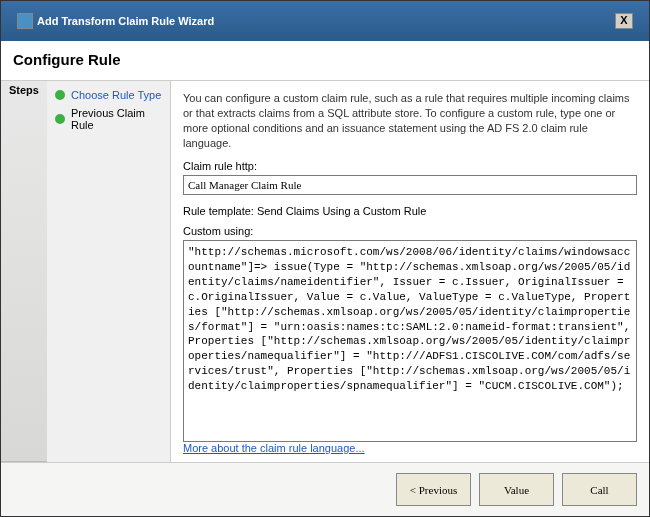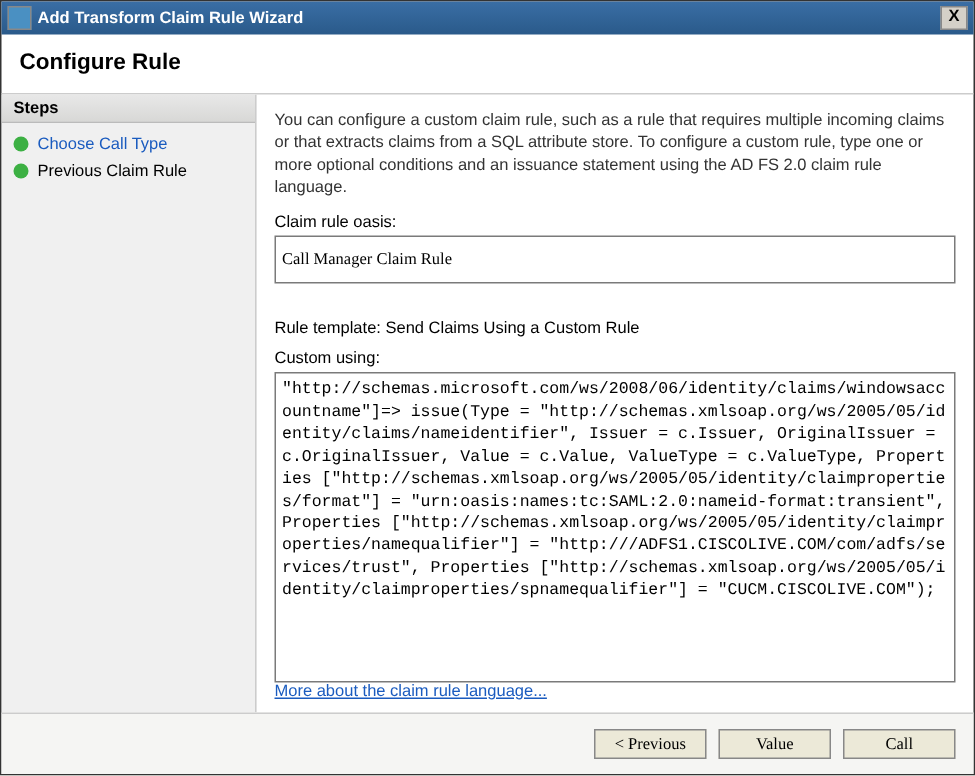--- a/index.html
+++ b/index.html
@@ -1,40 +1,40 @@
 <!DOCTYPE html>
 <html><head>
 <meta charset="utf-8">
 <style>
 * { box-sizing: border-box; margin: 0; padding: 0; }
 body { font-family: Tahoma, Arial, sans-serif; font-size: 11px; background: #ece9d8; width: 650px; height: 517px; overflow: hidden; }
 .window { width: 650px; height: 517px; border: 1px solid #333; display: flex; flex-direction: column; background: #fff; }
-.titlebar { background: linear-gradient(to bottom, #3a6ea5, #2a5a8a); color: #fff; height: 22px; display: flex; align-items: center; padding: 0 4px; font-weight: bold; font-size: 11px; justify-content: flex-end; }
+.titlebar { background: linear-gradient(to bottom, #3a6ea5, #2a5a8a); color: #fff; height: 40px; display: flex; align-items: center; padding: 0 16px; font-weight: bold; font-size: 11px; justify-content: flex-end; }
 .titlebar .ticon { width: 16px; height: 16px; background: #4a90c2; margin-right: 4px; border: 1px solid #888; display: inline-block; }
 .titlebar .spacer { flex: 1; }
 .closebtn { width: 18px; height: 16px; background: #d4d0c8; border: 1px solid #888; color: #000; font-family: Arial; font-size: 11px; font-weight: bold; text-align: center; line-height: 12px; cursor: pointer; }
 .header { padding: 10px 12px 12px 12px; border-bottom: 1px solid #ccc; }
 .header h1 { font-size: 15px; font-weight: bold; color: #000; }
 .body { flex: 1; display: flex; overflow: hidden; }
-.sidebar { width: 170px; background: #f0f0f0; border-right: 1px solid #ccc; display: flex; flex-direction: column; }
+.sidebar { width: 170px; background: #f0f0f0; border-right: 1px solid #ccc; display: flex; flex-direction: row; }
 .sidebar-title { background: linear-gradient(to bottom, #e8e8e8, #d8d8d6); border-bottom: 1px solid #bbb; padding: 3px 8px; font-weight: bold; font-size: 11px; }
 .sidebar-items { padding: 6px 6px; }
 .step { display: flex; align-items: center; padding: 2px 2px; margin-bottom: 2px; cursor: pointer; }
 .step .dot { width: 10px; height: 10px; border-radius: 50%; background: #3cb043; margin-right: 6px; flex-shrink: 0; }
 .step.completed span.lbl { color: #1a5bbf; }
 .step.current span.lbl { color: #000; }
 .content { flex: 1; padding: 10px 12px 8px 12px; display: flex; flex-direction: column; overflow: hidden; }
 .desc { color: #333; line-height: 1.35; margin-bottom: 10px; }
 .fieldlabel { color: #000; margin-bottom: 3px; }
-.textinput { width: 100%; border: 1px solid #7a7a7a; padding: 2px 4px; font-family: Tahoma; font-size: 11px; height: 32px; background: #fff; }
-.tmplrow { margin: 24px 0 8px 0; color: #000; }
+.textinput { width: 100%; border: 1px solid #7a7a7a; padding: 2px 4px; font-family: Tahoma; font-size: 11px; height: 20px; background: #fff; }
+.tmplrow { margin: 10px 0 8px 0; color: #000; }
 .customrule-area { width: 100%; flex: 1; border: 1px solid #7a7a7a; background: #fff; font-family: "Courier New", monospace; font-size: 11px; padding: 4px 4px; line-height: 1.35; overflow-y: scroll; white-space: pre-wrap; word-break: break-all; resize: none; }
 .link { color: #1a5bbf; text-decoration: underline; margin-top: 0; cursor: pointer; display: inline-block; }
 .footer { border-top: 1px solid #ccc; padding: 10px 12px; display: flex; justify-content: flex-end; gap: 8px; background: #f5f5f3; }
-.btn { min-width: 75px; height: 20px; background: #ece9d8; border: 1px solid #888; font-family: Tahoma; font-size: 11px; cursor: pointer; padding: 0 6px; }
+.btn { min-width: 75px; height: 33px; background: #ece9d8; border: 1px solid #888; font-family: Tahoma; font-size: 11px; cursor: pointer; padding: 0 6px; }
 .btn.default { border: 2px solid #3a6ea5; }
 </style>
 </head>
 <body>
 
 <div class="window">
   <div class="titlebar">
     <span class="ticon"></span>
     <span>Add Transform Claim Rule Wizard</span>
     <span class="spacer"></span>
@@ -44,33 +44,33 @@
   <div class="header">
     <h1>Configure Rule</h1>
   </div>
 
   <div class="body">
     <div class="sidebar">
       <div class="sidebar-title">Steps</div>
       <div class="sidebar-items">
         <div class="step completed">
           <span class="dot"></span>
-          <span class="lbl">Choose Call Type</span>
+          <span class="lbl">Choose Rule Type</span>
         </div>
         <div class="step current">
           <span class="dot"></span>
           <span class="lbl">Previous Claim Rule</span>
         </div>
       </div>
     </div>
 
     <div class="content">
       <div class="desc">You can configure a custom claim rule, such as a rule that requires multiple incoming claims or that extracts claims from a SQL attribute store. To configure a custom rule, type one or more optional conditions and an issuance statement using the AD FS 2.0 claim rule language.</div>
 
-      <div class="fieldlabel">Claim rule oasis:</div>
+      <div class="fieldlabel">Claim rule http:</div>
       <input type="text" class="textinput" value="Call Manager Claim Rule" style="">
 
       <div class="tmplrow">Rule template: Send Claims Using a Custom Rule</div>
 
       <div class="fieldlabel">Custom using:</div>
       <textarea class="customrule-area" style="">"http://schemas.microsoft.com/ws/2008/06/identity/claims/windowsaccountname"]=&gt; issue(Type = "http://schemas.xmlsoap.org/ws/2005/05/identity/claims/nameidentifier", Issuer = c.Issuer, OriginalIssuer = c.OriginalIssuer, Value = c.Value, ValueType = c.ValueType, Properties ["http://schemas.xmlsoap.org/ws/2005/05/identity/claimproperties/format"] = "urn:oasis:names:tc:SAML:2.0:nameid-format:transient", Properties ["http://schemas.xmlsoap.org/ws/2005/05/identity/claimproperties/namequalifier"] = "http:///ADFS1.CISCOLIVE.COM/com/adfs/services/trust", Properties ["http://schemas.xmlsoap.org/ws/2005/05/identity/claimproperties/spnamequalifier"] = "CUCM.CISCOLIVE.COM");</textarea>
 
       <a class="link">More about the claim rule language...</a>
     </div>
   </div>

